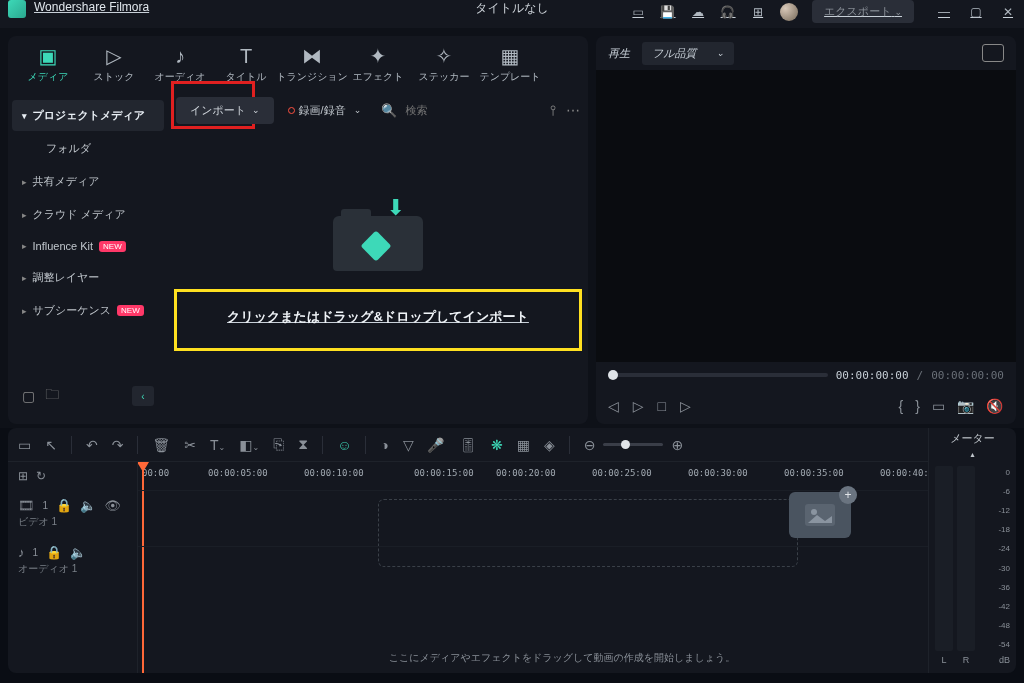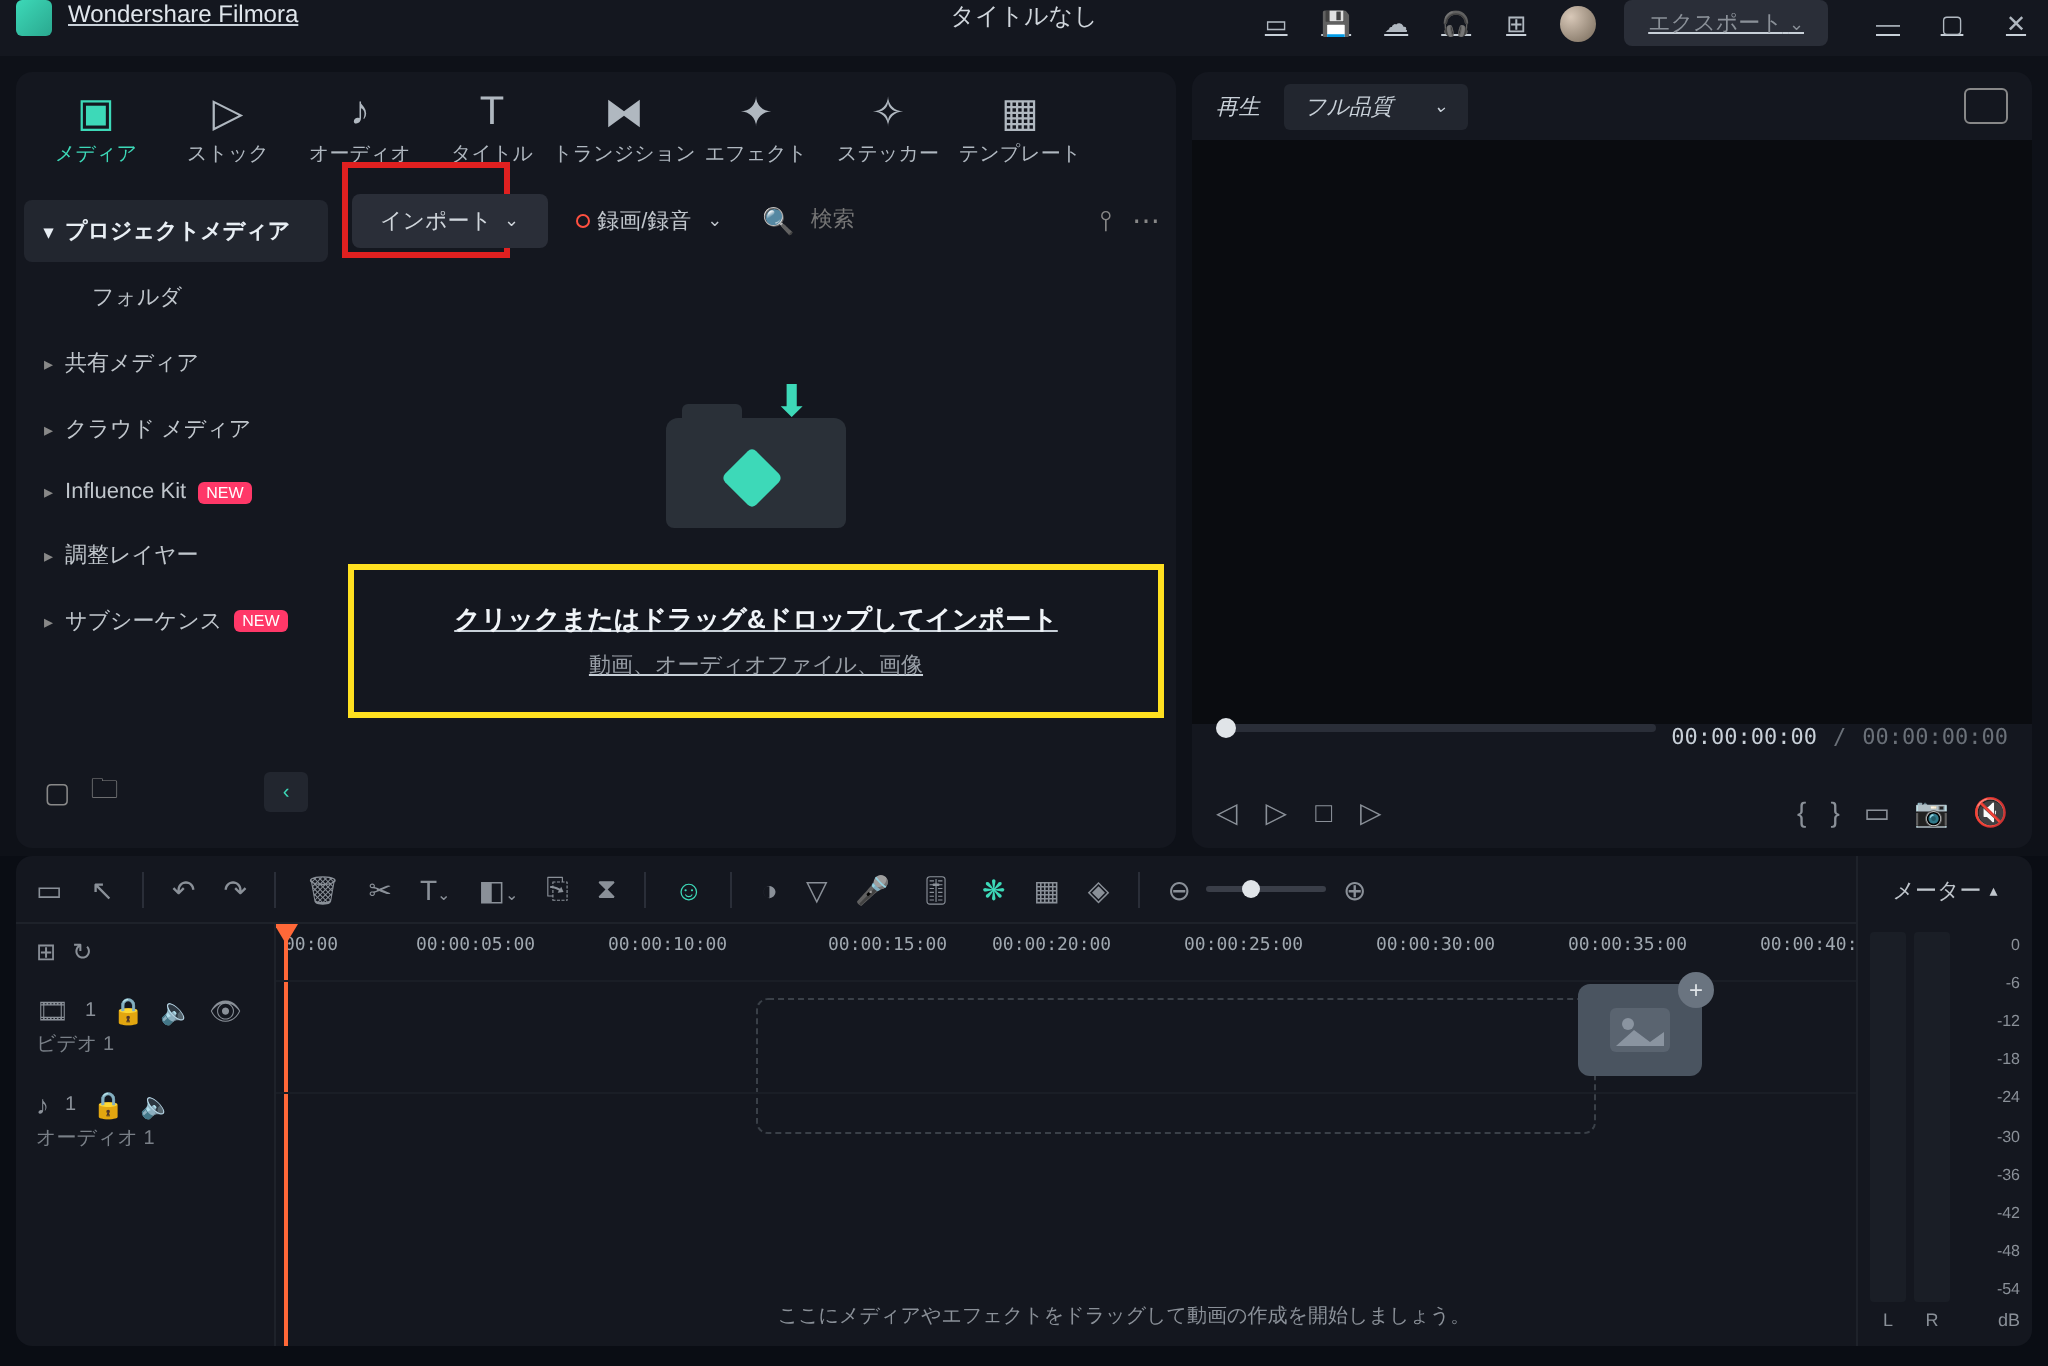--- a/index.html
+++ b/index.html
@@ -59,21 +59,21 @@
 .filmora-mark { position:absolute; bottom:14px; left:32px; width:22px; height:22px; background:#3dd9b8; transform:rotate(45deg); border-radius:3px;}
 .yellow-box { border:3px solid #ffe020; padding:16px 50px; text-align:center;text-decoration:underline;}
 .drop-title { font-size:13px; font-weight:bold; color:#f0f4f8; margin-bottom:6px;}
 .drop-sub { font-size:11px; color:#9aa0a8;}
 
 
 .prev-top { height:34px; display:flex; align-items:center; padding:0 12px; gap:12px; font-size:11px;font-style:italic;}
 .quality-sel { background:#22262f; padding:4px 10px; border-radius:3px; display:flex; align-items:center; gap:20px;}
 .snap-ic { margin-left:auto; width:22px; height:18px; border:1.5px solid #888; border-radius:3px; position:relative;}
 .prev-canvas { flex:1; background:#0a0c10;}
-.prev-scrub { height:26px; padding:0 12px; display:flex; align-items:flex-start; gap:8px;}
+.prev-scrub { height:26px; padding:0 12px; display:flex; align-items:center; gap:8px;}
 .scrub-bar { flex:1; height:4px; background:#2a2e38; border-radius:2px; position:relative;}
 .scrub-dot { position:absolute; left:0; top:-3px; width:10px; height:10px; background:#e0e4e8; border-radius:50%;}
 .timecode { font-size:11px; color:#c8d0d8; font-family:monospace;}
 .timecode.dim { color:#6a7078;}
 .prev-controls { height:36px; display:flex; align-items:center; padding:0 12px; gap:14px; color:#8a9098;}
 .prev-controls .ic { font-size:14px; cursor:pointer;}
 .prev-right { margin-left:auto; display:flex; gap:12px; align-items:center;}
 
 
 .lower { height:245px; display:flex; background:#14171f; margin:0 8px 8px 8px; border-radius:8px;}
@@ -98,21 +98,21 @@
 .ruler-tick { position:absolute; top:6px; font-size:9px; color:#a0a8b0; font-family:monospace;}
 .playhead { position:absolute; top:0; bottom:0; width:2px; background:#ff6838; left:4px;}
 .playhead::before { content:''; position:absolute; top:0; left:-5px; width:12px; height:10px; background:#ff6838; clip-path:polygon(0 0,100% 0,50% 100%);}
 .track-row { height:56px; border-top:1px solid #1a1e26; position:relative;}
 .drop-target { position:absolute; left:240px; top:8px; width:420px; height:68px; border:1.5px dashed #3a4048; border-radius:6px;}
 .media-thumb { position:absolute; left:410px; top:-8px; width:62px; height:46px; background:#4a5460; border-radius:6px; display:flex; align-items:center; justify-content:center;}
 .plus-badge { position:absolute; top:-6px; right:-6px; width:18px; height:18px; background:#6a7480; border-radius:50%; color:#e0e4e8; display:flex; align-items:center; justify-content:center; font-size:12px;}
 .tl-hint { position:absolute; bottom:8px; left:50%; transform:translateX(-50%); font-size:10px; color:#8a9098;margin-left:29px;}
 
 .meter-panel { width:88px; border-left:1px solid #1e222a; display:flex; flex-direction:column;}
-.meter-hdr { height:34px; display:flex; align-items:center; justify-content:center; font-size:11px; color:#c0c6cc; gap:4px;}
+.meter-hdr { height:34px; display:flex; align-items:center; justify-content:center; font-size:11px; color:#c0c6cc; gap:4px;flex-direction:column;}
 .meter-body { flex:1; display:flex; padding:4px 6px; gap:4px; position:relative;}
 .meter-bar { width:18px; background:#1a1e26; border-radius:2px;}
 .meter-scale { flex:1; display:flex; flex-direction:column; justify-content:space-between; font-size:8px; color:#8a9098; text-align:right; padding:2px 0;}
 .meter-ftr { height:18px; display:flex; font-size:9px; color:#8a9098;}
 .meter-ftr span:nth-child(1){width:18px;text-align:center;margin-left:6px;}
 .meter-ftr span:nth-child(2){width:18px;text-align:center;margin-left:4px;}
 .meter-ftr span:nth-child(3){flex:1;text-align:right;padding-right:6px;}
 
 svg { display:block; }
 </style>
@@ -235,21 +235,20 @@
         </div>
         <div class="drop-zone">
           <div class="folder-graphic">
             <div class="folder-tab"></div>
             <div class="folder-back"></div>
             <div class="arrow-down">⬇</div>
             <div class="filmora-mark"></div>
           </div>
           <div class="yellow-box">
             <div class="drop-title">クリックまたはドラッグ&amp;ドロップしてインポート</div>
-            <div class="drop-sub">動画、オーディオファイル、画像</div>
           </div>
         </div>
       </div>
     </div>
   </div>
 
   <div class="right-panel">
     <div class="prev-top">
       <span>再生</span>
       <div class="quality-sel">

